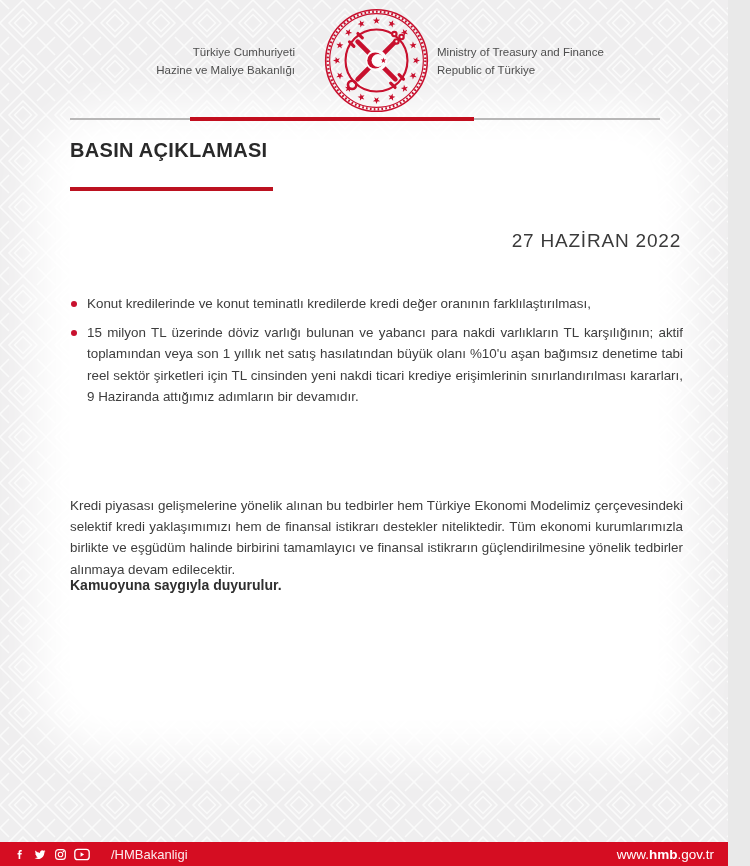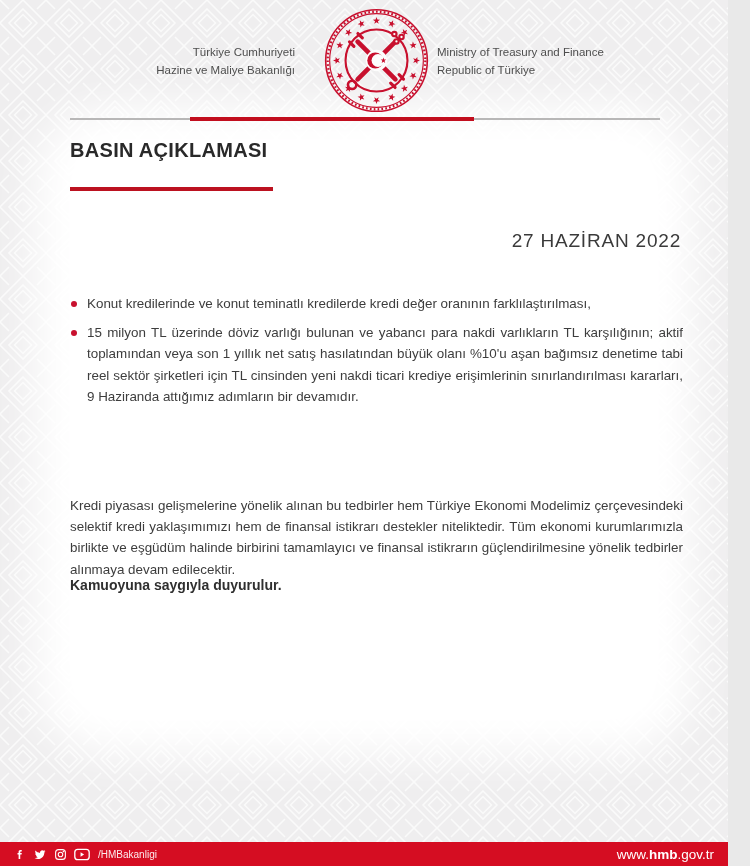--- a/index.html
+++ b/index.html
@@ -35,21 +35,21 @@
   .pr-paragraph { position:absolute; top:455px; left:1px; right:0; text-align:justify;
                   font-size:13.4px; line-height:21.2px;margin-top:40px; }
   .pr-signoff { position:absolute; top:577px; left:1px; font-size:14px; font-weight:bold; color:#2f2f2f; }
   
   .footer {
     position:absolute; left:0; right:0; bottom:0; height:24px; background:#d50d22;
     display:flex; align-items:center; padding:0 14px;
   }
   .social { display:flex; align-items:center; gap:7px; }
   .social svg { display:block; cursor:pointer; }
-  .handle { color:rgba(255,255,255,0.92); font-size:10px; margin-left:1px; cursor:pointer;text-align:center; }
+  .handle { color:rgba(255,255,255,0.92); font-size:13px; margin-left:14px; cursor:pointer;text-align:center; }
   .website { margin-left:auto; color:#ffffff; font-size:13.5px; cursor:pointer; }
   .website .bold { font-weight:bold; }
 </style>
 </head>
 <body>
 
 <div class="page">
 
   <svg class="bg-svg" width="750" height="866" aria-hidden="true">
     <defs>

